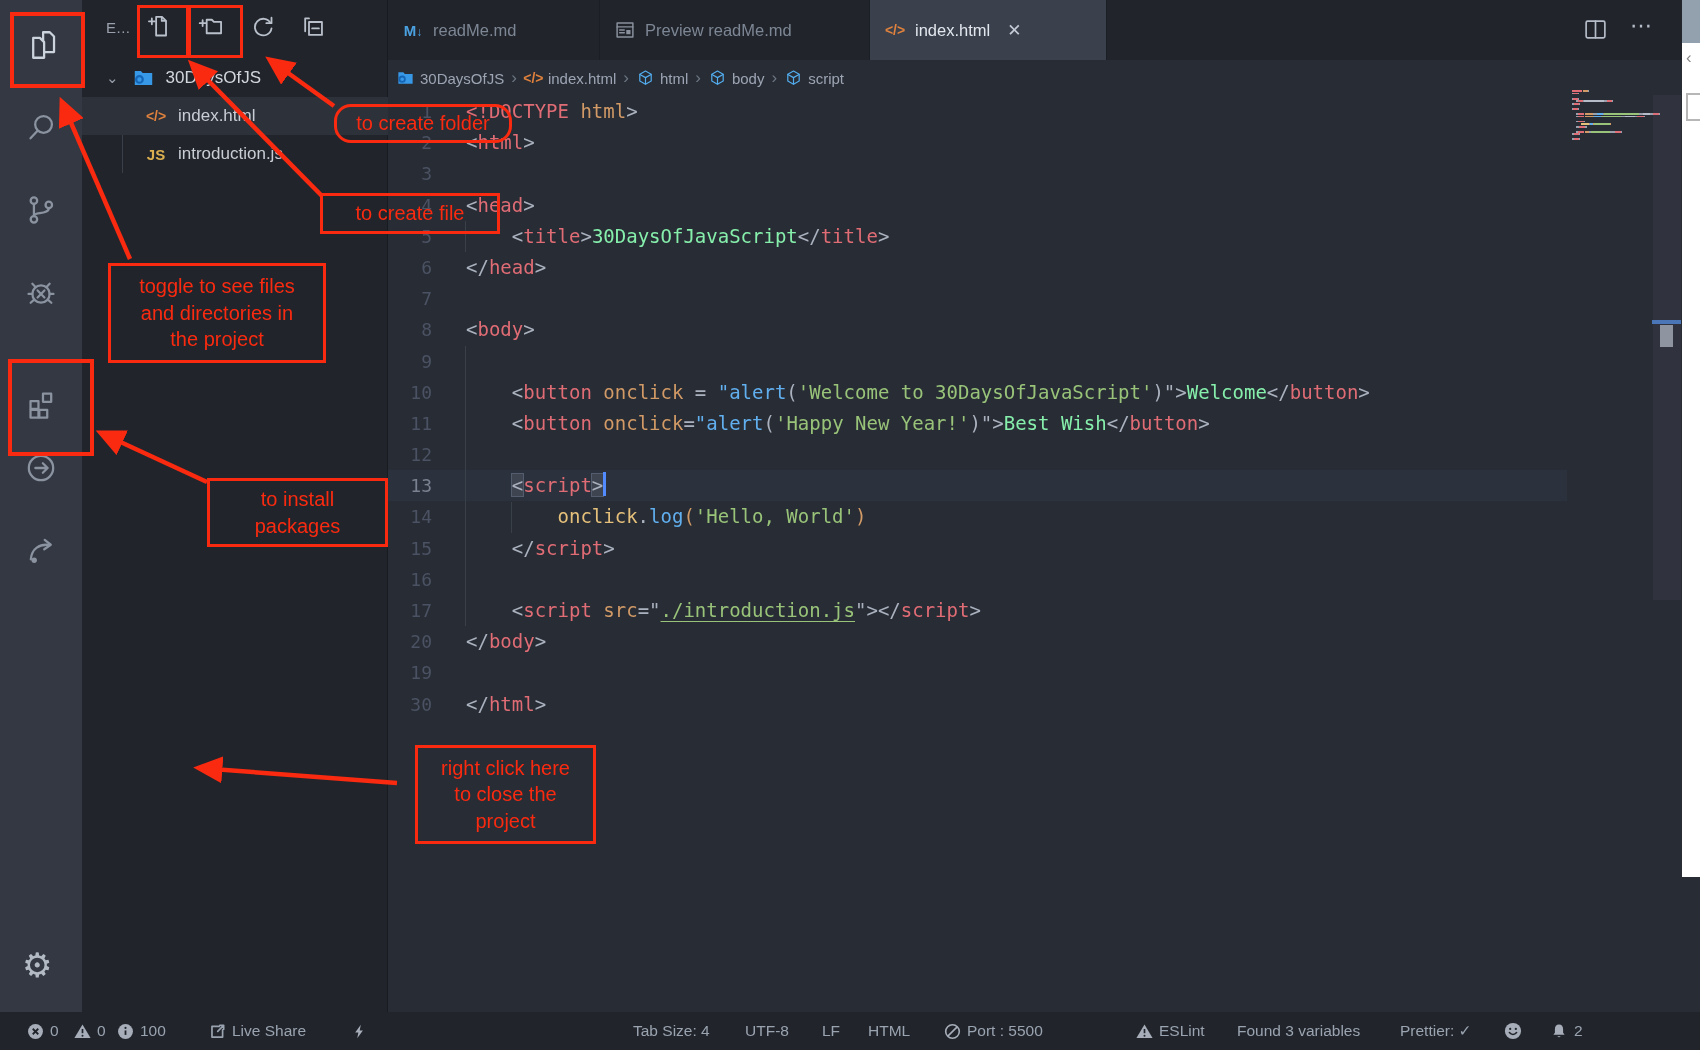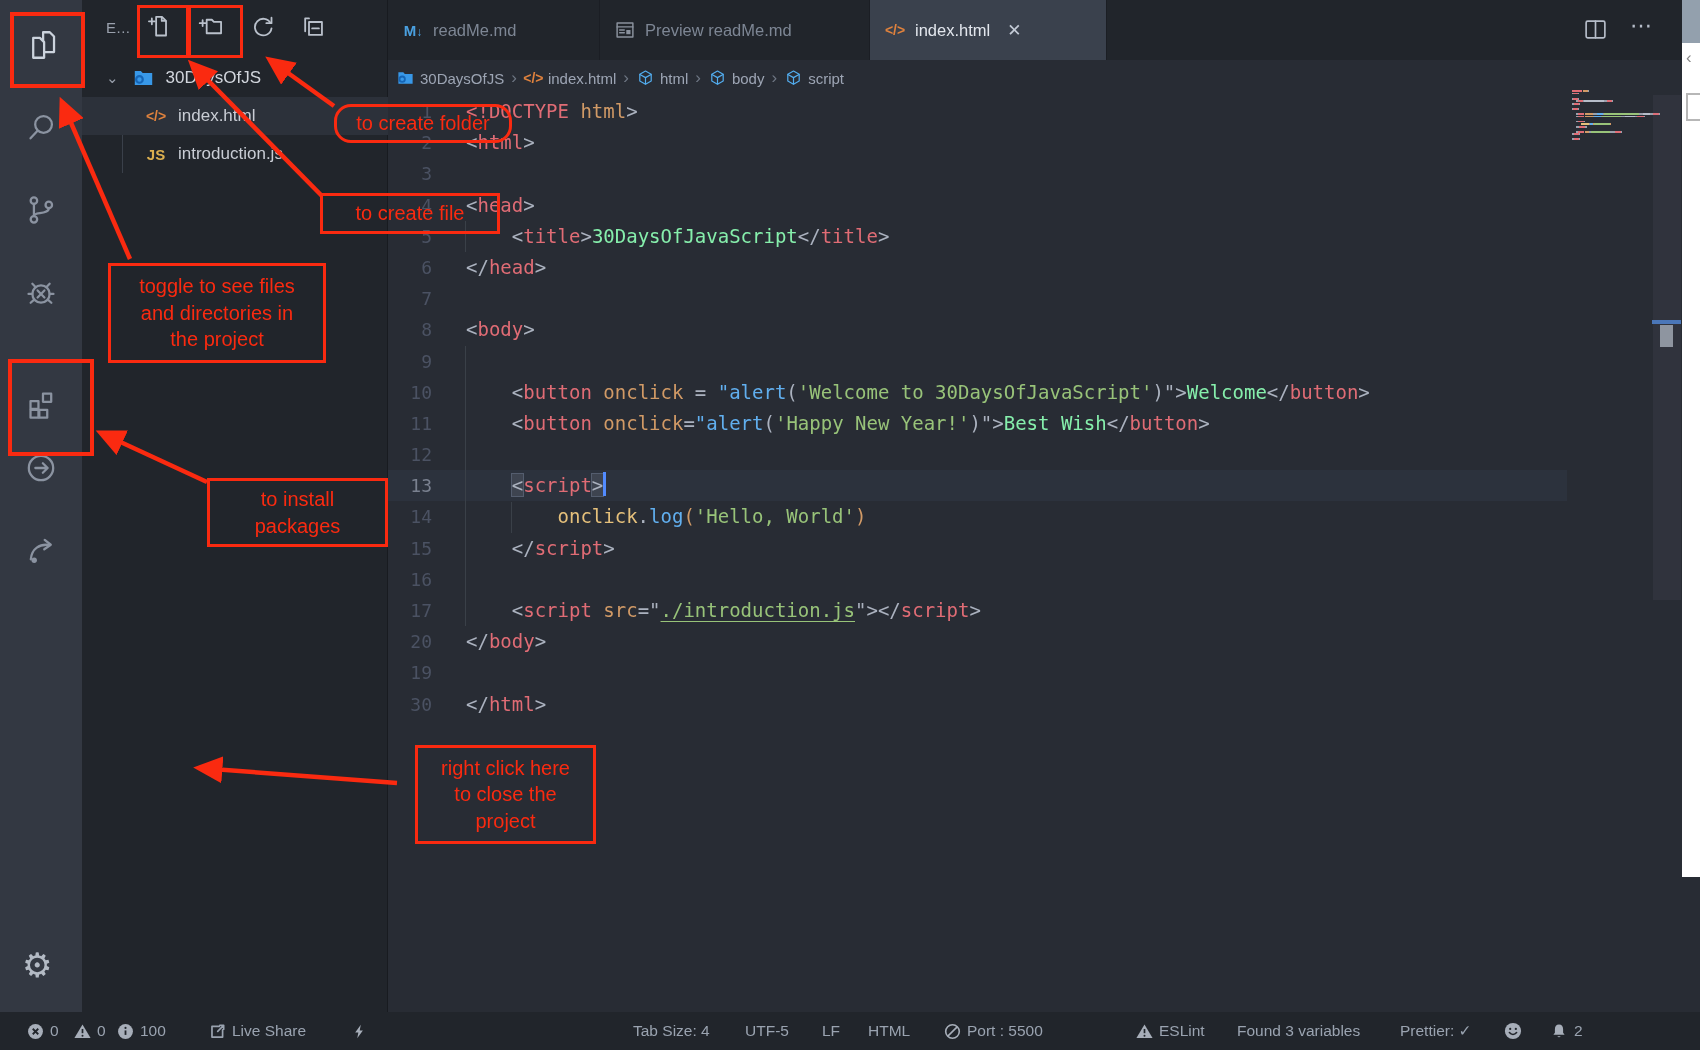--- a/index.html
+++ b/index.html
@@ -324,21 +324,21 @@
       <span style="display: inline-flex; align-items: center; justify-content: center; width: 18px; height: 18px;">
         <svg viewBox="0 0 16 16" width="15" height="17">
           <path d="M9.4.8L3.4 9h3.4L5.6 15.2l6-8.2H8.2z" fill="#a7aeb9"></path>
         </svg>
       </span>
     </div>
     <div class="status-item" style="left: 633px;">
       <span>Tab Size: 4</span>
     </div>
     <div class="status-item" style="left: 745px;">
-      <span>UTF-5</span>
+      <span>UTF-8</span>
     </div>
     <div class="status-item" style="left: 822px;">
       <span>LF</span>
     </div>
     <div class="status-item" style="left: 868px;">
       <span>HTML</span>
     </div>
     <div class="status-item" style="left: 943px;">
       <span style="display: inline-flex; align-items: center; justify-content: center; width: 18px; height: 18px;">
         <svg viewBox="0 0 16 16" width="17" height="17">

